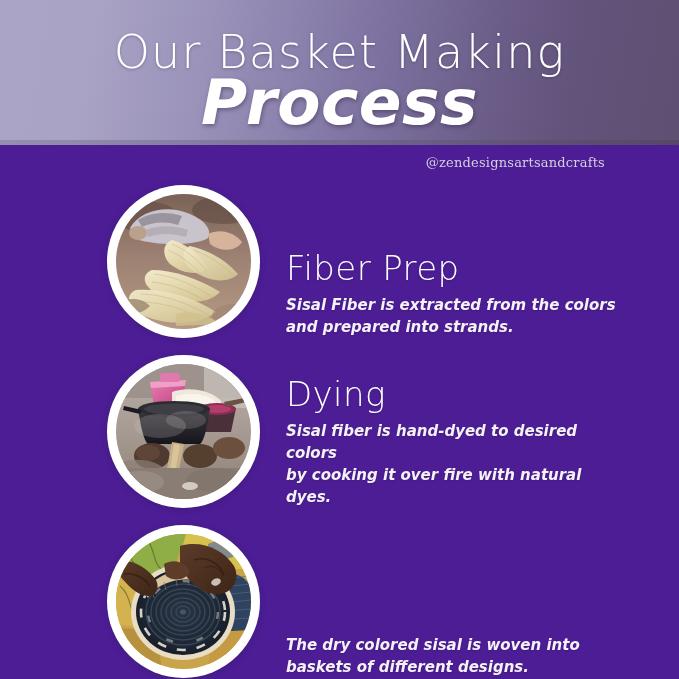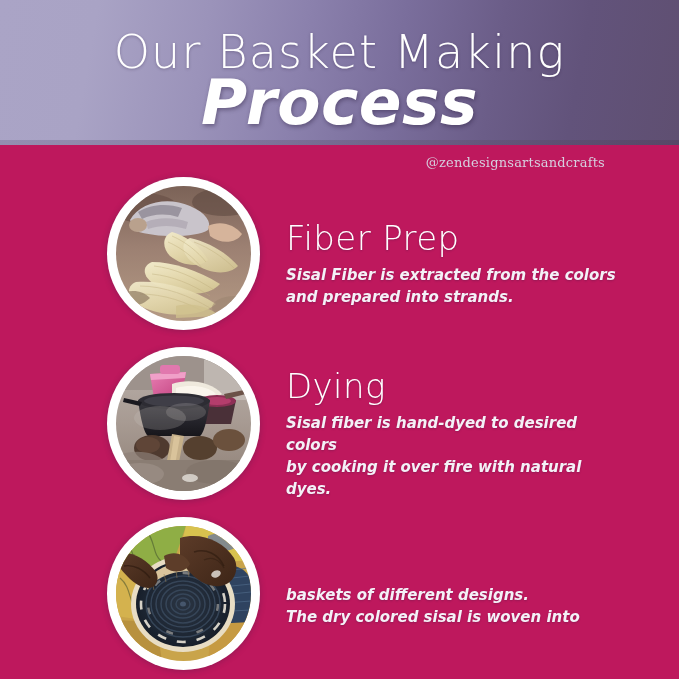--- a/index.html
+++ b/index.html
@@ -8,21 +8,21 @@
   html, body {
     width:679px; height:679px;
     overflow:hidden;
     background:#654f72;
     font-family:"Liberation Sans", sans-serif;
   }
 
   #poster {
     position:relative;
     width:679px; height:679px;
-    background:#be185d;
+    background:#4c1d95;
     overflow:hidden;
     padding-left:48px;
   }
 
   
   .header-band {
     position:absolute;
     left:0; top:0;
     width:679px; height:145px;
     background:linear-gradient(100deg,
@@ -89,21 +89,21 @@
   .steps {
     position:absolute;
     left:0; top:168px;
     width:679px;
   }
 
   .step {
     position:relative;
     height:170px;
     display:flex;
-    align-items:center;
+    align-items:flex-end;
   }
 
   .circle-outer {
     position:relative;
     flex:0 0 auto;
     margin-left:107px;
     width:153px; height:153px;
     border-radius:50%;
     background:#ffffff;
     box-shadow:0 1px 6px rgba(40,25,60,.28);
@@ -354,20 +354,20 @@
             <path d="M64 12 C84 6 106 14 118 32 C124 44 118 58 104 60 C88 62 72 48 64 32 Z" fill="url(#g3skin)"></path>
             <path d="M78 26 C90 22 102 28 108 40" stroke="#2e1b10" stroke-width="1.5" fill="none" opacity=".65"></path>
             <path d="M88 34 C96 30 104 34 108 42" stroke="#2e1b10" stroke-width="1.3" fill="none" opacity=".5"></path>
             <ellipse cx="100" cy="48" rx="5" ry="3.4" fill="#d7d2cb" opacity=".9" transform="rotate(-22 100 48)"></ellipse>
             <path d="M48 30 C58 24 70 28 74 38 C70 46 58 48 50 42 Z" fill="#5d3d29"></path>
           </svg>
         </div>
       </div>
       <div class="step-text">
         <div class="step-desc">
+          <span>The dry colored sisal is woven into</span>
           <span>baskets of different designs.</span>
-          <span>The dry colored sisal is woven into</span>
         </div>
       </div>
     </div>
 
   </div>
 </div>
 
 </body></html>

